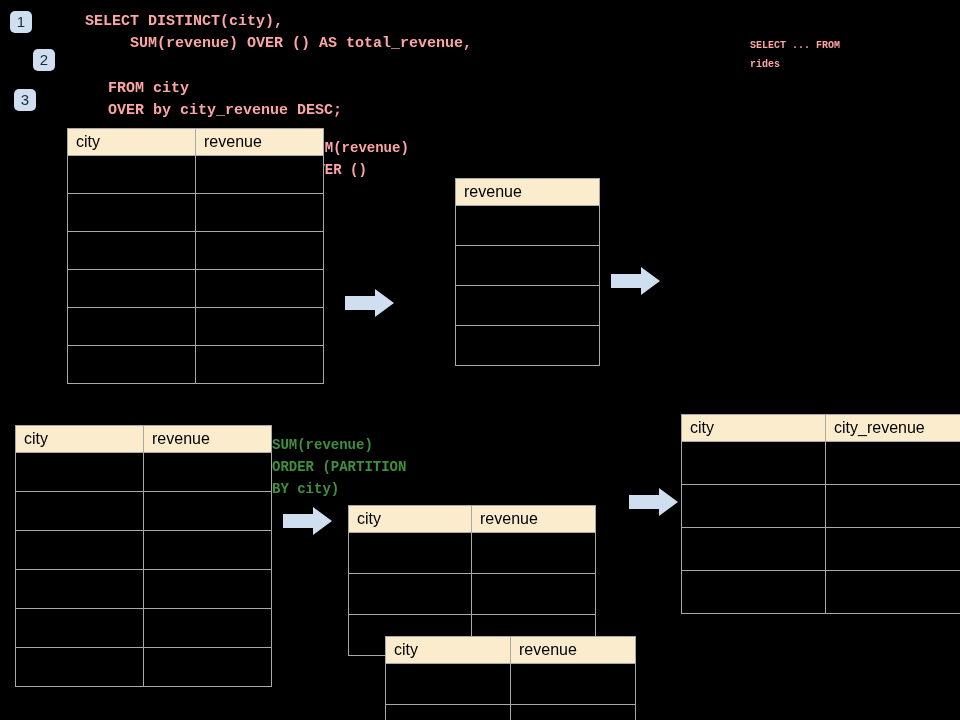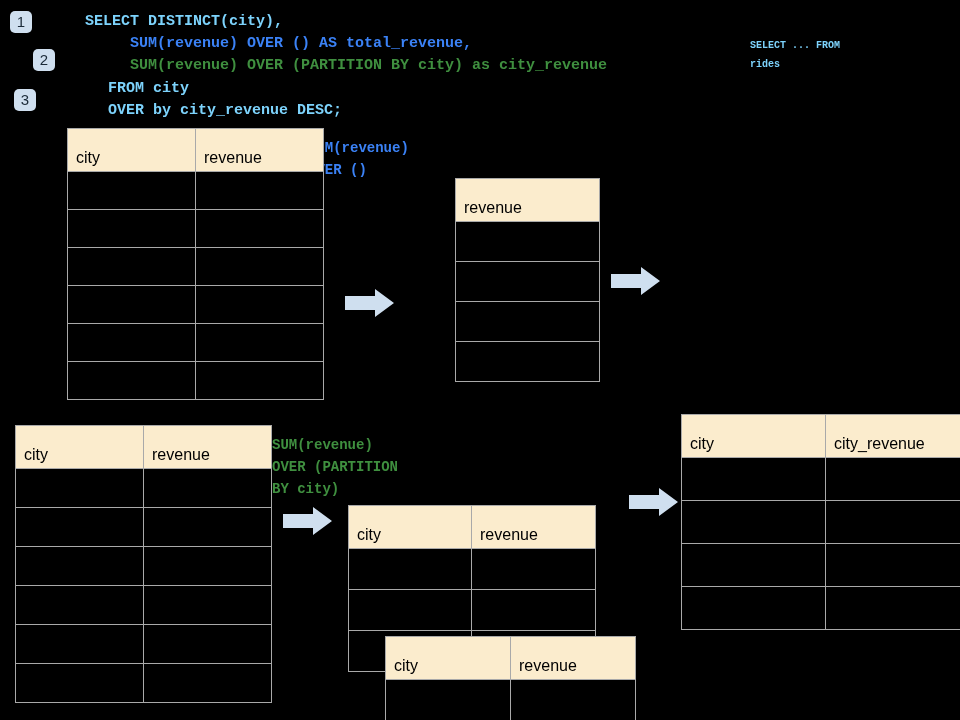--- a/index.html
+++ b/index.html
@@ -34,22 +34,22 @@
   
   .code {
     position: absolute;
     font-family: "Liberation Mono", monospace;
     font-size: 15px;
     line-height: 22px;
     white-space: pre;
     letter-spacing: 0px;
     font-weight: bold;
   }
-  .c-purple { color: #7dd3fc; }
-  .c-red    { color: #3b82f6; }
+  .c-purple { color: #fca5a5; }
+  .c-red    { color: #fca5a5; }
   .c-green  { color: #3f8f3f; }
 
   .sidecode {
     position: absolute;
     font-family: "Liberation Mono", monospace;
     font-size: 10px;
     line-height: 19px;
     font-weight: bold;
     white-space: pre;
   }
@@ -73,21 +73,21 @@
   .tbl td {
     border: 1px solid #a9a9a9;
     background: #000000;
     padding: 0;
   }
   .tbl td.hd {
     background: #fbeccd;
     color: #000000;
     font-family: "Liberation Sans", sans-serif;
     font-size: 16px;
-    padding: 20px 0 4px 8px;
+    padding: 4px 0 4px 8px;
     border: 1px solid #a9a9a9;
     text-align: left;
     white-space: nowrap;
   }
 
   
   .arrow {
     position: absolute;
   }
 </style>
@@ -95,32 +95,31 @@
 <body>
 
 <div id="canvas">
 
   <div class="badge" style="left:10px; top:11px;">1</div>
   <div class="badge" style="left:33px; top:49px;">2</div>
   <div class="badge" style="left:14px; top:89px;">3</div>
 
   <div class="code c-purple" style="left:85px; top:11px;">SELECT DISTINCT(city),</div>
   <div class="code c-red" style="left:130px; top:33px;">SUM(revenue) OVER () AS total_revenue,</div>
-  <div class="code c-green" style="left:130px; top:55px;">SUM(revenue) OVER (PARTITION BY city) as city_revenue</div>
   <div class="code c-purple" style="left:108px; top:78px;">FROM city</div>
   <div class="code c-purple" style="left:108px; top:100px;">OVER by city_revenue DESC;</div>
 
   <div class="sidecode c-purple" style="left:750px; top:36px;">SELECT ... FROM
 rides</div>
 
   <div class="label c-red" style="left:308px; top:137px;">SUM(revenue)
 OVER ()</div>
 
   <div class="label c-green" style="left:272px; top:434px;">SUM(revenue)
-OVER (PARTITION
+ORDER (PARTITION
 BY city)</div>
 
   <table class="tbl" style="left:67px; top:128px; width:238px;">
     <tbody>
         <tr>
       <td class="hd" style="width:119px;">city</td>
       <td class="hd" style="width:119px;">revenue</td>
     </tr>
     <tr>
           <td style="height:37px;"></td>

